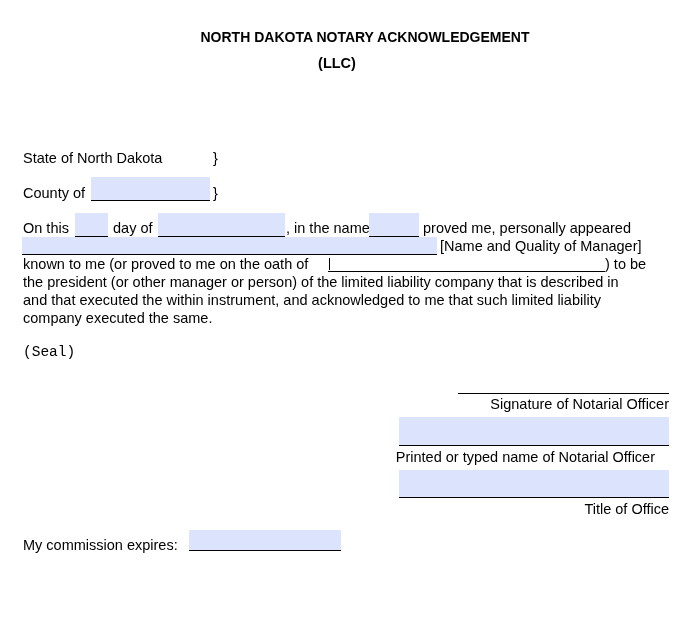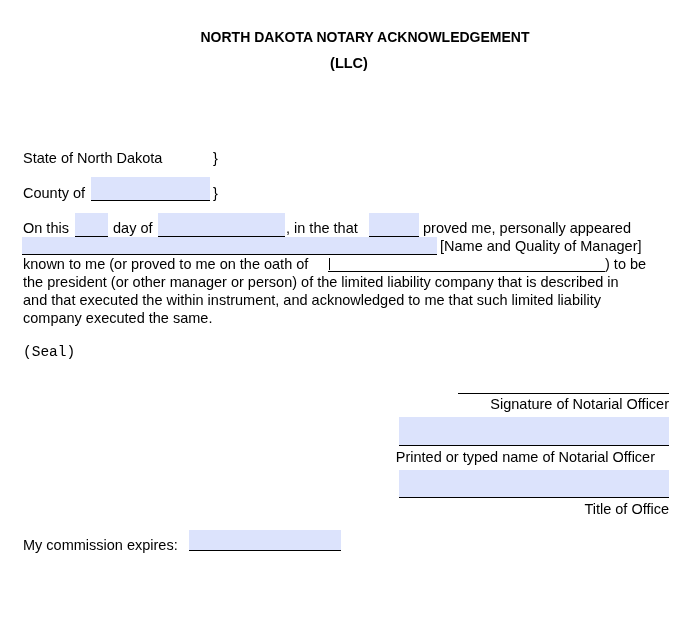--- a/index.html
+++ b/index.html
@@ -1,20 +1,20 @@
 <!DOCTYPE html>
 <html><head>
 <meta charset="utf-8">
 <style>
   html, body { margin: 0; padding: 0; background: #ffffff; }
   body { width: 694px; height: 631px; position: relative; overflow: hidden;
          font-family: "Liberation Sans", sans-serif; color: #000; font-size: 14.5px; }
   .abs { position: absolute; white-space: nowrap; }
   .title { left: 0; width: 694px; top: 29px; text-align: center; font-weight: bold; font-size: 14px; margin-left: 18px; }
-  .subtitle { left: 0; width: 674px; top: 55px; text-align: center; font-weight: bold; font-size: 14.5px; margin-left: 12px; }
+  .subtitle { left: 0; width: 674px; top: 55px; text-align: center; font-weight: bold; font-size: 14.5px; }
   .field { position: absolute; background: #dce3fc; }
   .uline { position: absolute; height: 0; border-bottom: 1px solid #000; }
   .fld-input { border: none; background: transparent; width: 100%; height: 100%; padding: 0 2px;
                box-sizing: border-box; font-family: "Liberation Sans", sans-serif; font-size: 14px; outline: none; }
 </style>
 </head>
 <body>
 
 <div>
 
@@ -34,21 +34,21 @@
   <div class="abs" style="left:23px; top:220px;">On this</div>
   <div class="field" style="left:75px; top:213px; width:33px; height:24px;">
     <input class="fld-input" value="" style="">
   </div>
   <div class="uline" style="left:75px; top:236px; width:33px;"></div>
   <div class="abs" style="left:113px; top:220px;">day of</div>
   <div class="field" style="left:158px; top:213px; width:127px; height:24px;">
     <input class="fld-input" value="" style="">
   </div>
   <div class="uline" style="left:158px; top:236px; width:127px;"></div>
-  <div class="abs" style="left:286px; top:220px;">, in the that</div>
+  <div class="abs" style="left:286px; top:220px;">, in the name</div>
   <div class="field" style="left:369px; top:213px; width:50px; height:24px;">
     <input class="fld-input" value="" style="">
   </div>
   <div class="uline" style="left:369px; top:236px; width:50px;"></div>
   <div class="abs" style="left:423px; top:220px;">proved me, personally appeared</div>
 
   <div class="field" style="left:22px; top:237px; width:415px; height:18px;">
     <input class="fld-input" value="" style="">
   </div>
   <div class="uline" style="left:22px; top:254px; width:415px;"></div>

